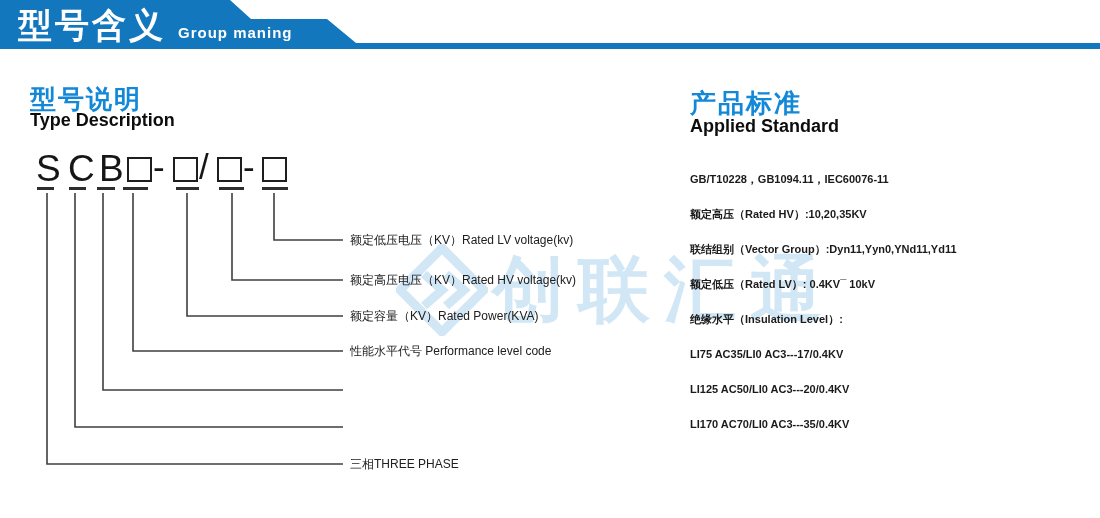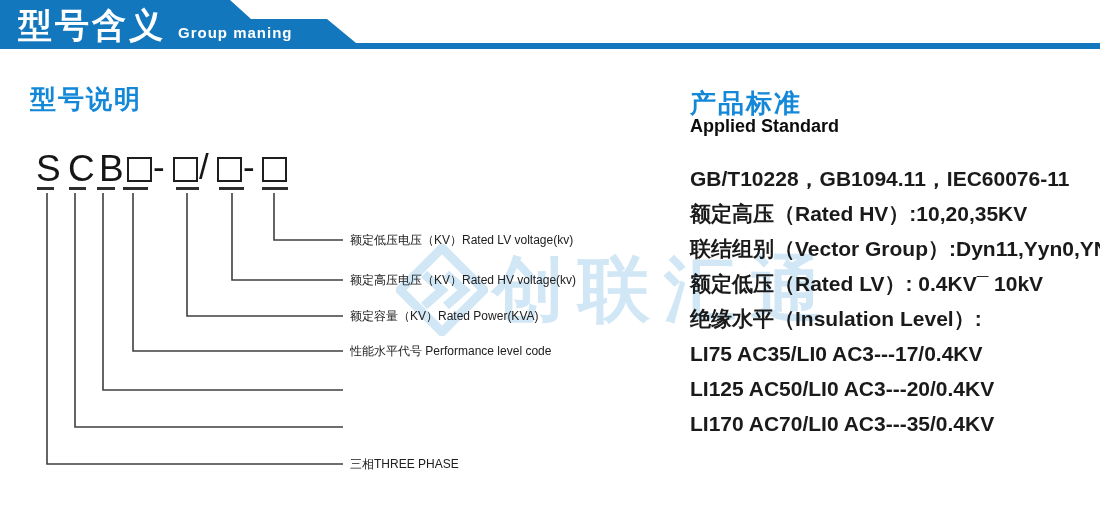--- a/index.html
+++ b/index.html
@@ -36,21 +36,21 @@
   .code-letter{position:absolute;top:148px;font-size:37px;font-weight:300;color:#161616;}
   .code-sep{position:absolute;top:147px;font-size:35px;font-weight:300;color:#161616;}
   .code-box{position:absolute;top:157px;width:21px;height:21px;border:2.5px solid #1e1e1e;background:transparent;}
   .code-underline{position:absolute;top:187px;height:3px;background:#2e2e2e;}
 
   
   .code-label{position:absolute;left:350px;font-size:12px;font-weight:500;color:#202020;
               line-height:22px;white-space:nowrap;}
 
   
-  .std-line{position:absolute;left:690px;font-size:21px;font-weight:600;color:#1a1a1a;
+  .std-line{position:absolute;left:690px;font-size:11px;font-weight:600;color:#1a1a1a;
             line-height:22px;white-space:nowrap;}
 
   svg.connectors{position:absolute;left:0;top:0;z-index:1;}
 </style>
 </head>
 <body>
 
 <div class="watermark">
   <span class="wm-logo">
     <svg width="92" height="92" viewBox="0 0 92 92">
@@ -65,20 +65,21 @@
 </div>
 
 <div class="content">
 
   <div class="header">
     <span class="header-title">型号含义</span>
     <span class="header-sub">Group maning</span>
   </div>
 
   <div class="sec-head-cn left-head-cn">型号说明</div>
+  <div class="sec-head-en left-head-en">Type Description</div>
 
   <span class="code-letter" style="left:36px">S</span>
   <span class="code-letter" style="left:68px">C</span>
   <span class="code-letter" style="left:99px">B</span>
   <div class="code-box" style="left:127px"></div>
   <span class="code-sep" style="left:153px">-</span>
   <div class="code-box" style="left:173px"></div>
   <span class="code-sep" style="left:199px">/</span>
   <div class="code-box" style="left:217px"></div>
   <span class="code-sep" style="left:243px">-</span>

